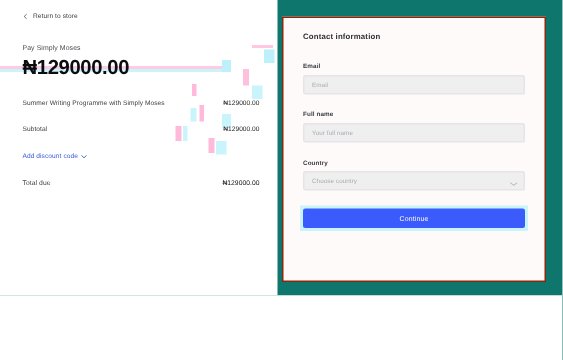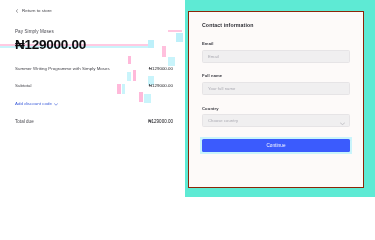--- a/index.html
+++ b/index.html
@@ -13,21 +13,21 @@
     overflow: hidden;
     font-family: "Liberation Sans", sans-serif;
     -webkit-font-smoothing: antialiased;
     position: relative;
   }
 
   .page {
     position: absolute;
     inset: 0;
     display: flex;
-    background: #5eead4;
+    background: #0f766e;
   }
 
   
   .summary-panel {
     position: relative;
     width: 185px;
     height: 197px;
     background: #ffffff;
     box-sizing: border-box;
     padding: 9px 12px 0 15px;

